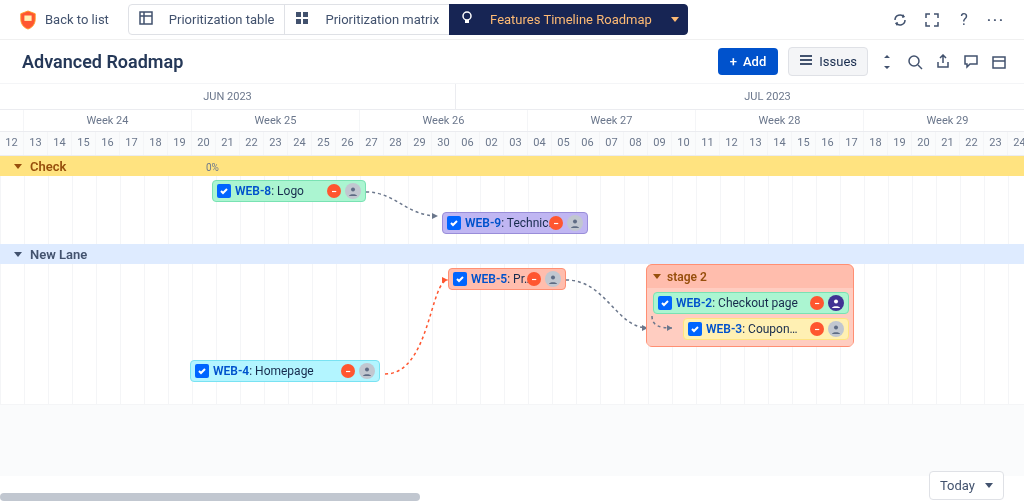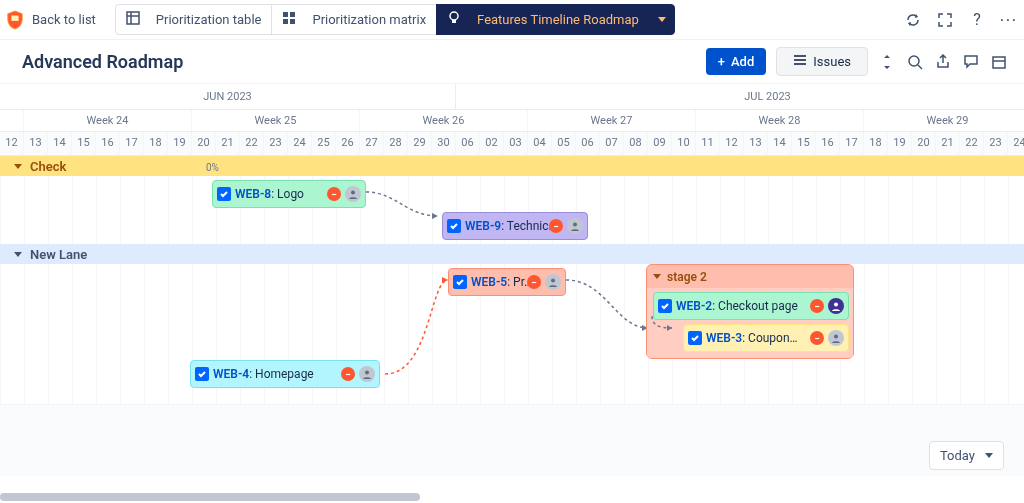--- a/index.html
+++ b/index.html
@@ -1,35 +1,35 @@
 <!DOCTYPE html>
 <html><head>
 <meta charset="utf-8">
 <style>
   * { box-sizing: border-box; margin: 0; padding: 0; font-family: -apple-system, BlinkMacSystemFont, "Segoe UI", Roboto, sans-serif; }
   body { width: 1024px; height: 503px; background: #fff; overflow: hidden; color: #172b4d; font-size: 13px; position: relative; }
 
   
-  .topnav { height: 40px; display: flex; align-items: center; padding: 0 6px; gap: 8px; border-bottom: 1px solid #f0f0f0; }
+  .topnav { height: 40px; display: flex; align-items: center; padding: 0 19px; gap: 8px; border-bottom: 1px solid #f0f0f0; }
   .back { display: flex; align-items: center; gap: 8px; color: #42526e; }
   .shield { width: 18px; height: 20px; }
   .tabs { display: flex; margin-left: 12px; }
   .tab { display: flex; align-items: center; gap: 16px; padding: 6px 10px; border: 1px solid #dfe1e6; margin-left: -1px; font-size: 13px; color: #42526e; background:#fff; }
   .tab:first-child { border-radius: 4px 0 0 4px; }
   .tab.active { background: #172554; color: #fdba74; border-color: #172554; }
   .tab.drop { border-radius: 0 4px 4px 0; padding: 6px 8px; }
   .nav-right { margin-left: auto; display: flex; gap: 14px; align-items: center; color: #42526e; }
   .nav-ic { width: 18px; height: 18px; display:flex; align-items:center; justify-content:center; }
 
   
   .header { height: 44px; display: flex; align-items: center; padding: 0 16px 0 22px; gap: 8px; border-bottom: 1px solid #f4f5f7;}
   .title { font-size: 18px; font-weight: 600; color: #253858; }
   .header-right { margin-left: auto; display: flex; align-items: center; gap: 10px; }
   .add-btn { background: #0052cc; color: #fff; border: none; border-radius: 4px; padding: 6px 12px; display: flex; align-items: center; gap: 6px; font-size: 13px; font-weight:500; }
-  .issues-btn { background: #f4f5f7; border: 1px solid #dfe1e6; border-radius: 4px; padding: 5px 16px; display: flex; align-items: center; gap: 6px; color: #172b4d; font-size:13px;}
+  .issues-btn { background: #f4f5f7; border: 1px solid #dfe1e6; border-radius: 4px; padding: 5px 10px; display: flex; align-items: center; gap: 6px; color: #172b4d; font-size:13px;}
   .hdr-ic { color: #42526e; width:18px; display:flex; justify-content:center;}
 
   
   .tl-months { height: 26px; display: flex; border-bottom: 1px solid #ebecf0; justify-content: space-between; }
   .month { flex: 0 0 auto; text-align: center; font-size: 11px; color:#6b778c; padding-top:6px; border-right:1px solid #ebecf0;}
   .tl-weeks { height: 22px; display:flex; border-bottom:1px solid #ebecf0; }
   .week { flex:0 0 auto; text-align:center; font-size:11px; color:#6b778c; padding-top:4px; border-right:1px solid #f4f5f7;}
   .tl-days { height: 24px; display:flex; border-bottom:1px solid #ebecf0; }
   .day { flex: 0 0 auto; width: 24px; text-align:center; font-size:11px; color:#6b778c; padding-top:4px; border-right:1px solid #f4f5f7; background:#fafbfc;}
 
@@ -40,21 +40,21 @@
   .lane-head.newlane { background:#deebff; color:#42526e; }
   .lane-body { position:relative; }
   .lane-body.h1 { height: 68px; }
   .lane-body.h2 { height: 140px; }
   .empty-foot { height:72px; background:#fafbfc; border-top:1px solid #f4f5f7; }
 
   
   .grid-bg { position:absolute; inset:0; background-image: repeating-linear-gradient(to right, #f4f5f7 0, #f4f5f7 1px, transparent 1px, transparent 24px); }
 
   
-  .card { position:absolute; height:28px; border-radius:4px; display:flex; align-items:center; padding:0 28px 0 4px; font-size:12px; white-space:nowrap; overflow:hidden; border:1px solid rgba(0,0,0,.08); }
+  .card { position:absolute; height:22px; border-radius:4px; display:flex; align-items:center; padding:0 28px 0 4px; font-size:12px; white-space:nowrap; overflow:hidden; border:1px solid rgba(0,0,0,.08); }
   .card .chk { width:14px; height:14px; background:#0065ff; border-radius:2px; display:flex; align-items:center; justify-content:center; margin-right:4px; flex-shrink:0;}
   .card .chk svg { stroke:#fff; }
   .card .key { font-weight:600; }
   .card .key.link { color:#0052cc; }
   .card .txt { overflow:hidden; text-overflow:ellipsis; }
   .card .badges { position:absolute; right:4px; display:flex; gap:4px; align-items:center;}
   .badge-red { width:14px; height:14px; border-radius:50%; background:#ff5630; display:flex; align-items:center; justify-content:center; color:#fff; font-size:10px; font-weight:700;}
   .avatar { width:16px; height:16px; border-radius:50%; background:#c1c7d0; display:flex; align-items:center; justify-content:center;}
 
   .c-green { background:#abf5d1; border-color:#79e2b3; }
@@ -67,21 +67,21 @@
 
   .stage-box { position:absolute; border-radius:6px; border:1px solid #ff8f73; background:#ffbdad; }
   .stage-head { height:23px; display:flex; align-items:center; padding-left:6px; gap:6px; font-weight:600; color:#974f0c; font-size:12px;}
   .stage-body { background:rgba(255,255,255,.25); padding:4px 6px 6px 6px; display:flex; flex-direction:column; gap:4px;}
   .stage-body .card { position:relative; width:100%; }
 
   
   .dep-svg { position:absolute; pointer-events:none; overflow:visible; }
 
   
-  .bottom-ctrls { position:absolute; right:20px; bottom:33px; display:flex; gap:10px; }
+  .bottom-ctrls { position:absolute; right:20px; bottom:3px; display:flex; gap:10px; }
   .dd { background:#fff; border:1px solid #dfe1e6; border-radius:4px; padding:6px 10px; display:flex; align-items:center; gap:10px; font-size:13px; color:#42526e;}
   .cd { width:0; height:0; border-left:4px solid transparent; border-right:4px solid transparent; border-top:5px solid #42526e;}
 
   
   .hsbar { position:absolute; bottom:0; left:0; right:0; height:12px; background:transparent;}
   .hsbar .thumb { position:absolute; height:8px; top:2px; background:#c1c7d0; border-radius:4px; left:0; width:420px;}
 
   .chev { width:0; height:0; border-left:4px solid transparent; border-right:4px solid transparent; border-top:5px solid currentColor; display:inline-block;}
 </style>
 </head>

